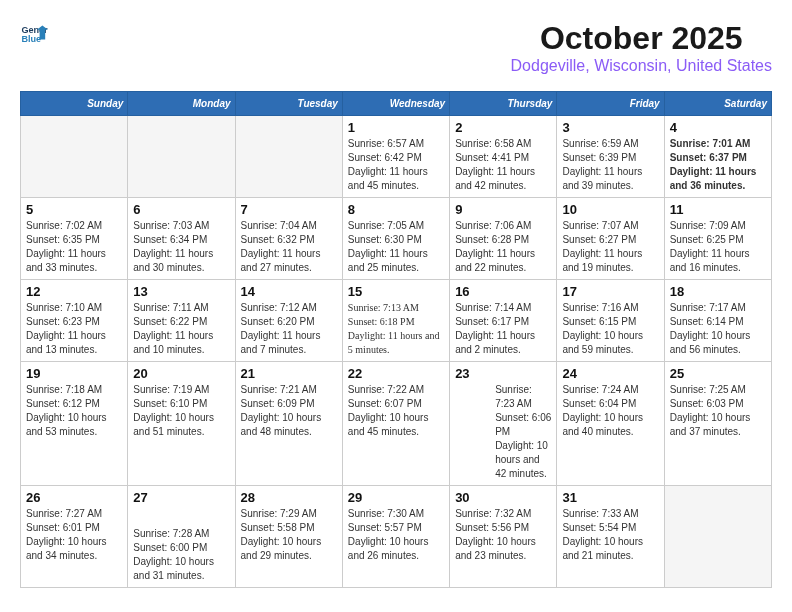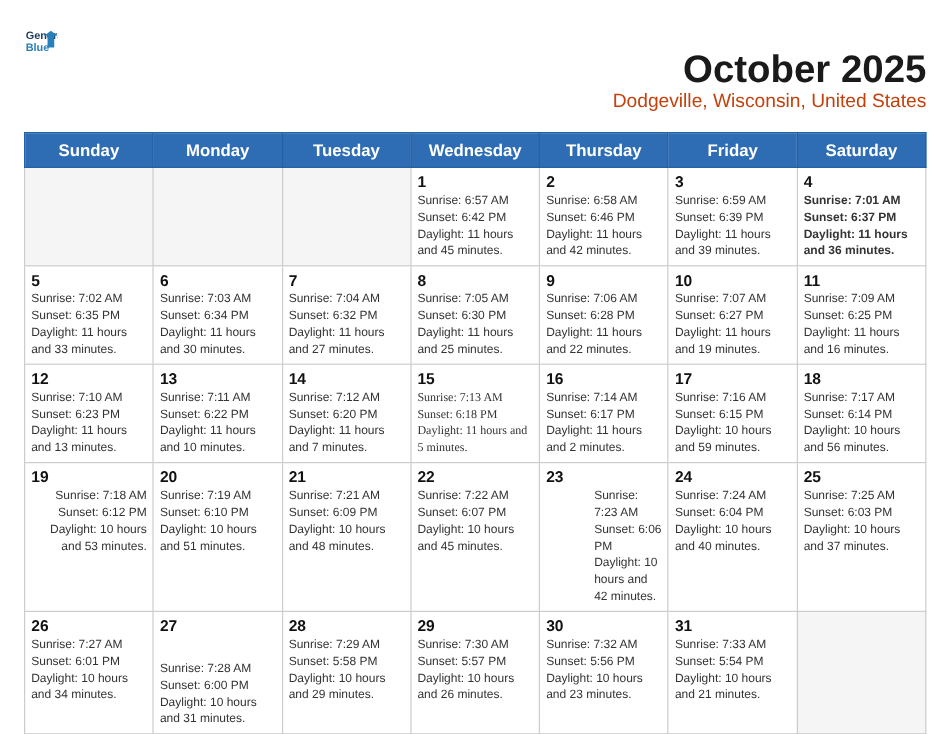--- a/index.html
+++ b/index.html
@@ -19,45 +19,45 @@
     .logo {
       display: flex;
       align-items: center;
       gap: 4px;
     }
     .logo-icon {
       width: 28px;
       height: 28px;
     }
     .title-block {
-      text-align: right;
-      margin-top: 19px;
+      text-align: center;
     }
     .calendar-title {
       font-size: 32px;
       font-weight: bold;
       color: #1a1a1a;
     }
     .calendar-subtitle {
       font-size: 16px;
-      color: #c2410c;
+      color: #8b5cf6;
     }
     .calendar {
       width: 100%;
       border-collapse: collapse;
       border: 1px solid #ccc;
     }
     .calendar th {
       background-color: #2e6db4;
       color: #fff;
-      font-size: 14px;
+      font-size: 10px;
       font-weight: bold;
       padding: 6px 4px;
-      text-align: center;
+      text-align: right;
       border: 1px solid #2560a0;
+      font-style: italic;
     }
     .calendar td {
       vertical-align: top;
       border: 1px solid #ccc;
       padding: 4px 5px;
       width: calc(100% / 7);
       min-height: 80px;
       font-size: 10.5px;
       color: #333;
       background: #fff;
@@ -114,21 +114,21 @@
         <td class="empty"></td>
         <td>
           <div class="day-number">1</div>
           <div class="day-info" style="white-space: pre-line;">Sunrise: 6:57 AM
 Sunset: 6:42 PM
 Daylight: 11 hours and 45 minutes.</div>
         </td>
         <td>
           <div class="day-number">2</div>
           <div class="day-info" style="white-space: pre-line;">Sunrise: 6:58 AM
-Sunset: 6:46 PM
+Sunset: 4:41 PM
 Daylight: 11 hours and 42 minutes.</div>
         </td>
         <td>
           <div class="day-number">3</div>
           <div class="day-info" style="white-space: pre-line;">Sunrise: 6:59 AM
 Sunset: 6:39 PM
 Daylight: 11 hours and 39 minutes.</div>
         </td>
         <td>
           <div class="day-number">4</div>
@@ -221,21 +221,21 @@
         <td>
           <div class="day-number">18</div>
           <div class="day-info" style="white-space: pre-line;">Sunrise: 7:17 AM
 Sunset: 6:14 PM
 Daylight: 10 hours and 56 minutes.</div>
         </td>
       </tr>
       <tr>
         <td>
           <div class="day-number">19</div>
-          <div class="day-info" style="white-space: pre-line; text-align: right;">Sunrise: 7:18 AM
+          <div class="day-info" style="white-space: pre-line;">Sunrise: 7:18 AM
 Sunset: 6:12 PM
 Daylight: 10 hours and 53 minutes.</div>
         </td>
         <td>
           <div class="day-number">20</div>
           <div class="day-info" style="white-space: pre-line;">Sunrise: 7:19 AM
 Sunset: 6:10 PM
 Daylight: 10 hours and 51 minutes.</div>
         </td>
         <td>

